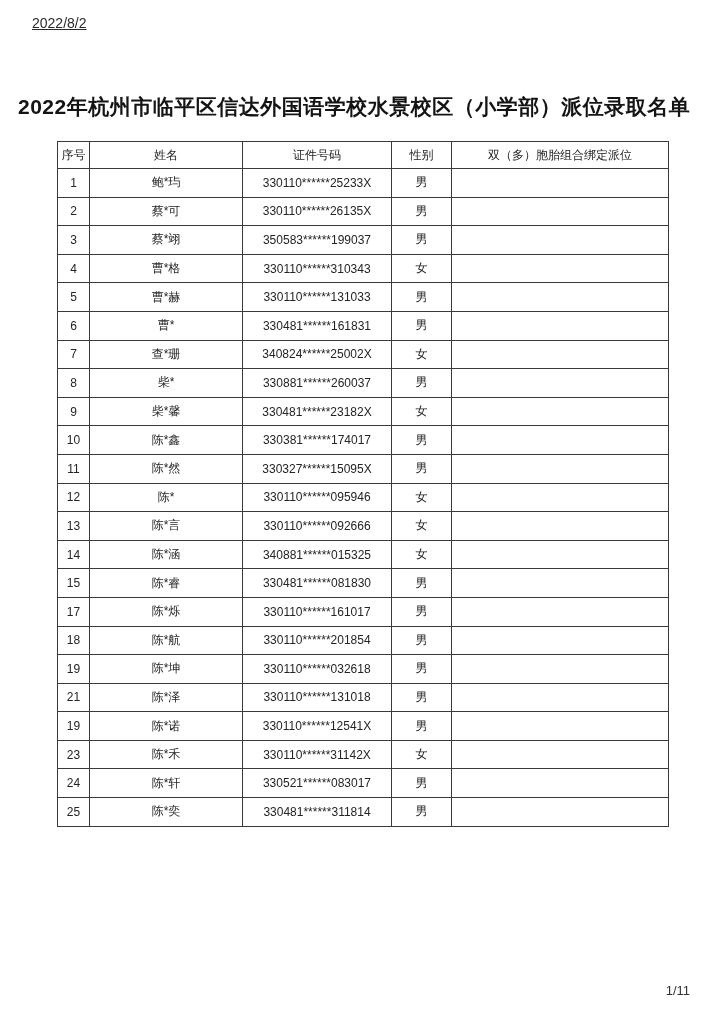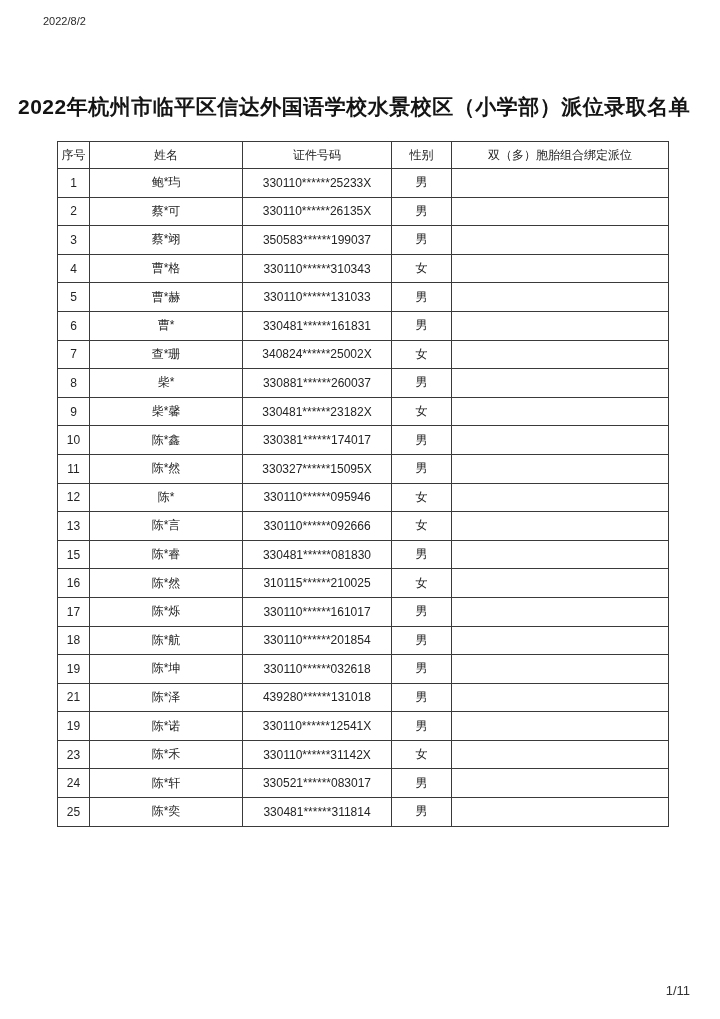--- a/index.html
+++ b/index.html
@@ -5,22 +5,22 @@
   html, body { margin: 0; padding: 0; }
   body {
     width: 720px; height: 1019px;
     background: #ffffff;
     font-family: "Liberation Sans", sans-serif;
     color: #1f1f1f;
     position: relative;
     overflow: hidden;
   }
   .print-date {
-    position: absolute; top: 15px; left: 43px;
-    font-size: 11px; color: #2a2a2a;
+    position: absolute; top: 15px; left: 32px;
+    font-size: 14px; color: #2a2a2a; text-decoration: underline;
   }
   .doc-title {
     position: absolute; top: 75px; left: 0; width: 720px;
     margin: 18px; text-align: left;
     font-size: 21px; font-weight: bold; color: #141414;
     letter-spacing: 0.5px;
   }
   table.roster {
     position: absolute; top: 141px; left: 57px;
     width: 606px;
@@ -151,34 +151,34 @@
           <td class="col4"></td>
         </tr>
         <tr>
           <td class="col0">13</td>
           <td class="col1">陈*言</td>
           <td class="col2">330110******092666</td>
           <td class="col3">女</td>
           <td class="col4"></td>
         </tr>
         <tr>
+          <td class="col0">14</td>
+          <td class="col1">陈*涵</td>
+          <td class="col2">340881******015325</td>
+          <td class="col3">女</td>
+          <td class="col4"></td>
+        </tr>
+        <tr>
           <td class="col0">15</td>
           <td class="col1">陈*睿</td>
           <td class="col2">330481******081830</td>
           <td class="col3">男</td>
           <td class="col4"></td>
         </tr>
         <tr>
-          <td class="col0">16</td>
-          <td class="col1">陈*然</td>
-          <td class="col2">310115******210025</td>
-          <td class="col3">女</td>
-          <td class="col4"></td>
-        </tr>
-        <tr>
           <td class="col0">17</td>
           <td class="col1">陈*烁</td>
           <td class="col2">330110******161017</td>
           <td class="col3">男</td>
           <td class="col4"></td>
         </tr>
         <tr>
           <td class="col0">18</td>
           <td class="col1">陈*航</td>
           <td class="col2">330110******201854</td>
@@ -188,21 +188,21 @@
         <tr>
           <td class="col0">19</td>
           <td class="col1">陈*坤</td>
           <td class="col2">330110******032618</td>
           <td class="col3">男</td>
           <td class="col4"></td>
         </tr>
         <tr>
           <td class="col0">21</td>
           <td class="col1">陈*泽</td>
-          <td class="col2">439280******131018</td>
+          <td class="col2">330110******131018</td>
           <td class="col3">男</td>
           <td class="col4"></td>
         </tr>
         <tr>
           <td class="col0">19</td>
           <td class="col1">陈*诺</td>
           <td class="col2">330110******12541X</td>
           <td class="col3">男</td>
           <td class="col4"></td>
         </tr>

